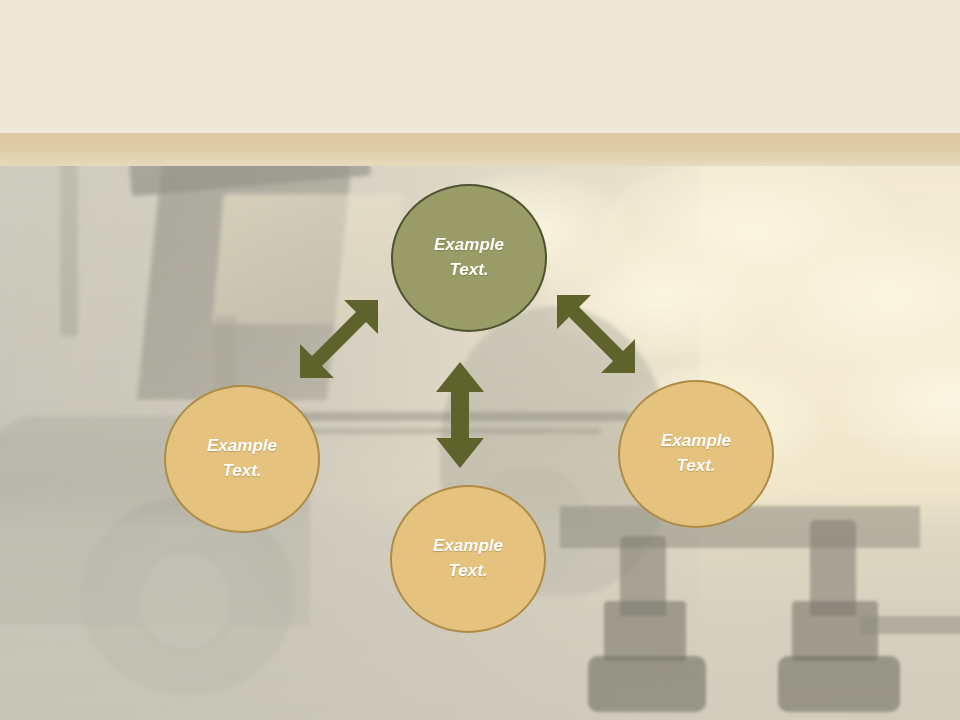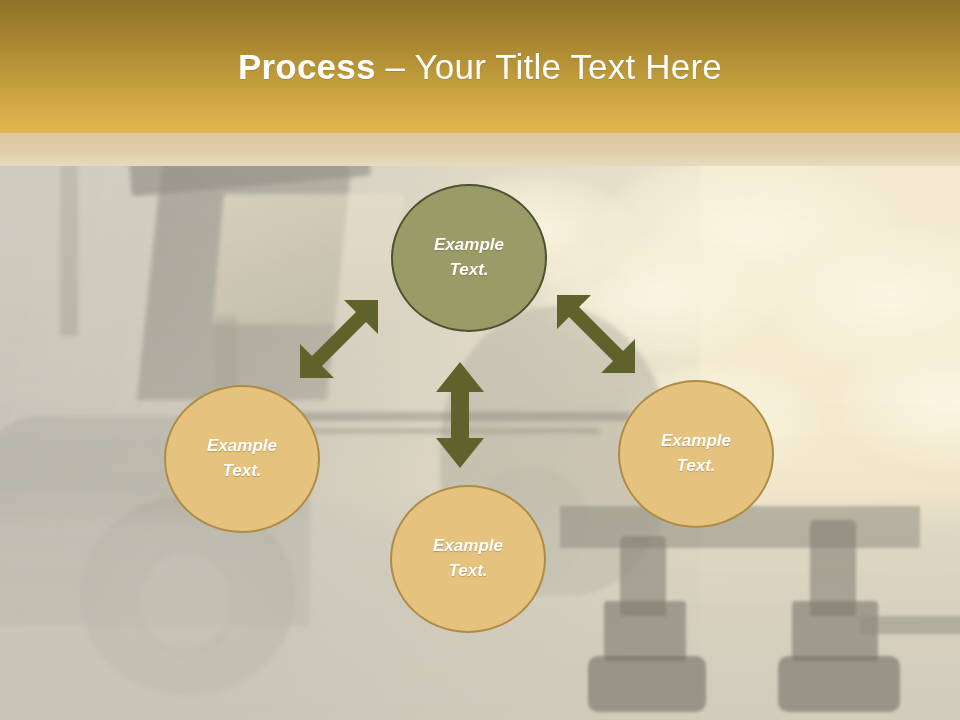--- a/index.html
+++ b/index.html
@@ -265,25 +265,20 @@
       <div class="block" style="left:232px; top:105px; width:86px;  height:60px;"></div>
       <div class="foot" style="left:28px;  top:160px; width:118px; height:56px;"></div>
       <div class="foot" style="left:218px; top:160px; width:122px; height:56px;"></div>
       <div class="beam" style="left:300px; top:120px; width:120px; height:18px;"></div>
     </div>
 
     <div class="photo-wash"></div>
     <div class="photo-light"></div>
   </div>
 
-  <div class="header">
-    <div class="title">
-      <span class="bold">Process</span><span class="light"> – Your Title Text Here</span>
-    </div>
-  </div>
   <div class="subband"></div>
 
   <div class="diagram">
 
     <div class="arrow arrow-left-diag">
       <svg width="92" height="92" viewBox="0 0 92 92">
         <g fill="#5E632B" stroke="none">
           <polygon points="80,2 80,36 68,24 24,68 36,80 2,80 2,46 14,58 58,14 46,2"></polygon>
         </g>
       </svg>

